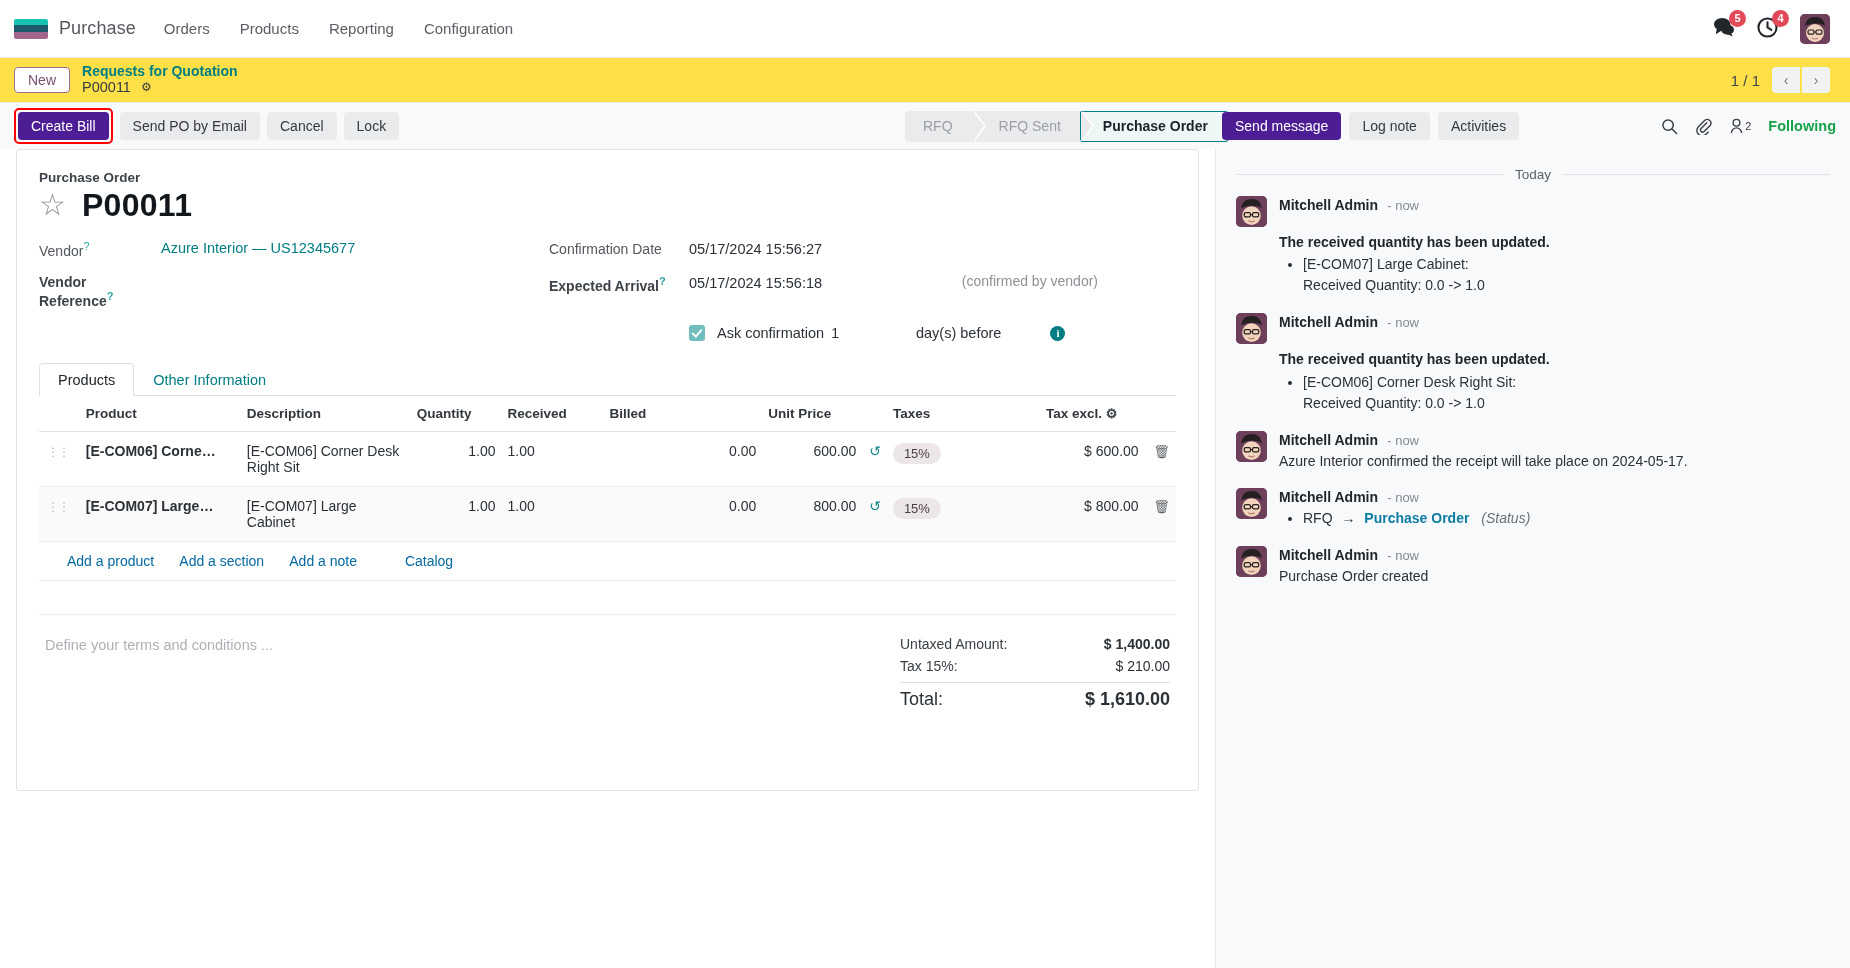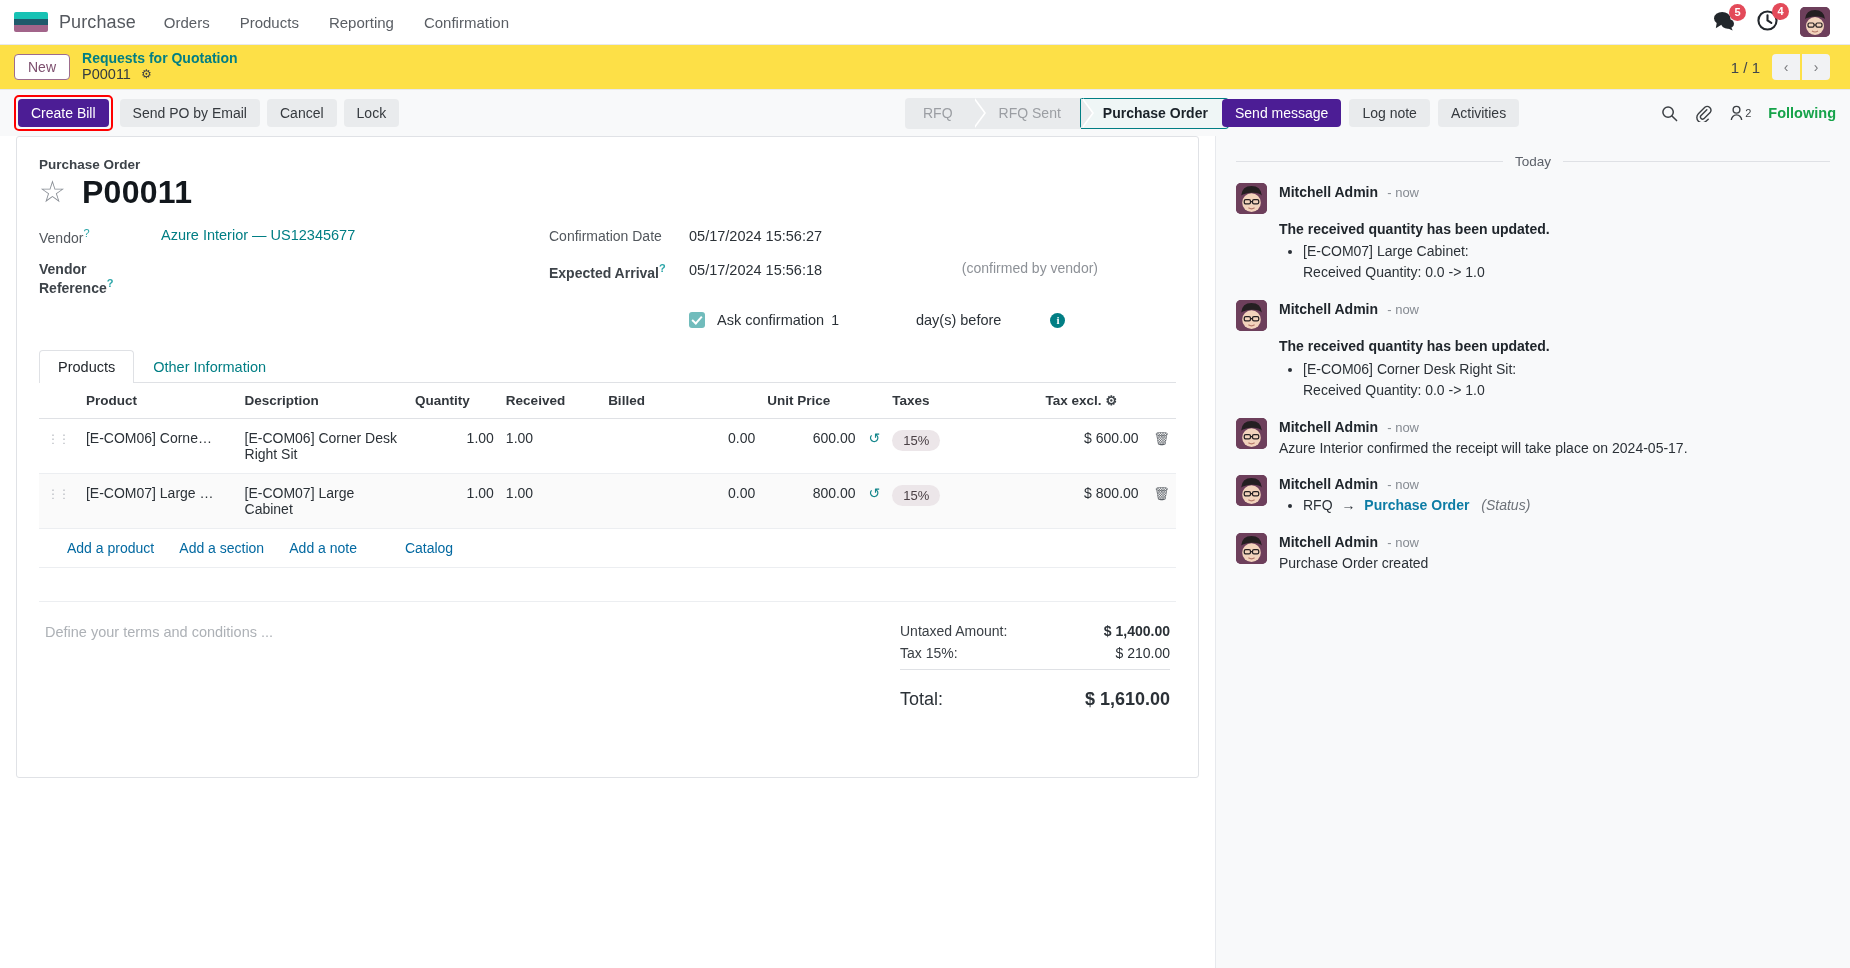--- a/index.html
+++ b/index.html
@@ -8,21 +8,21 @@
     width: 1850px; height: 968px;
     font-family: "Liberation Sans", sans-serif;
     font-size: 15px;
     color: #1f2937;
     background: #ffffff;
     overflow: hidden;
   }
 
   
   .navbar {
-    height: 45px;
+    height: 58px;
     background: #ffffff;
     display: flex;
     align-items: center;
     padding: 0 14px;
     border-bottom: 1px solid #e7e9ed;
   }
   .brand-logo {
     width: 34px; height: 20px;
     margin-right: 11px;
     border-radius: 2px;
@@ -363,21 +363,21 @@
   .th-num, .td-num { text-align: right; }
   .c-handle { width: 26px; padding-left: 8px !important; }
   .handle {
     color: #b7bbc0;
     cursor: grab;
     font-size: 12px;
     letter-spacing: -1px;
     line-height: 1;
     user-select: none;
   }
-  .c-product { width: 138px; }
+  .c-product { width: 138px; font-weight: bold; }
   .c-desc { width: 150px; }
   .c-qty { width: 80px; }
   .c-recv { width: 90px; }
   .c-billed { width: 140px; }
   .c-price { width: 110px; }
   .c-taxes { width: 135px; }
   .c-subtotal { width: 120px; }
   .truncate {
     max-width: 130px;
     overflow: hidden;
@@ -418,21 +418,21 @@
   }
   .totals { width: 270px; }
   .tot-row { display: flex; justify-content: space-between; font-size: 14px; padding: 3px 0; }
   .tot-label { color: #3b4046; }
   .tot-val { color: #2b3137; }
   .tot-row.strong .tot-label { font-weight: normal; }
   .tot-row.strong .tot-val { font-weight: bold; }
   .tot-row.grand {
     border-top: 1px solid #dfe1e5;
     margin-top: 5px;
-    padding-top: 19px;
+    padding-top: 6px;
     font-size: 18px;
     justify-content: space-between;
   }
   .tot-row.grand .tot-label { font-weight: normal; color: #2b3137; }
   .tot-row.grand .tot-val { font-weight: bold; }
 
   
   .chatter {
     flex: 1;
     background: #f8f9fa;
@@ -481,21 +481,21 @@
   <div class="brand-logo">
     <i class="logo-a"></i>
       <i class="logo-b"></i>
       <i class="logo-c"></i>
   </div>
   <div class="brand-name">Purchase</div>
   <div class="nav-items">
     <div class="nav-item">Orders</div>
     <div class="nav-item">Products</div>
     <div class="nav-item">Reporting</div>
-    <div class="nav-item">Confirmation</div>
+    <div class="nav-item">Configuration</div>
   </div>
   <div class="nav-right">
     <div class="nav-ico">
       <svg width="22" height="20" viewBox="0 0 24 22">
         <ellipse cx="10" cy="8" rx="9" ry="7" fill="#22272c"></ellipse>
         <path d="M4 13 L3 19 L10 14.5 Z" fill="#22272c"></path>
         <ellipse cx="16" cy="14" rx="7" ry="5.5" fill="#22272c"></ellipse>
         <path d="M20 18 L21.5 21.5 L16 19 Z" fill="#22272c"></path>
       </svg>
       <span class="badge-count">5</span>

